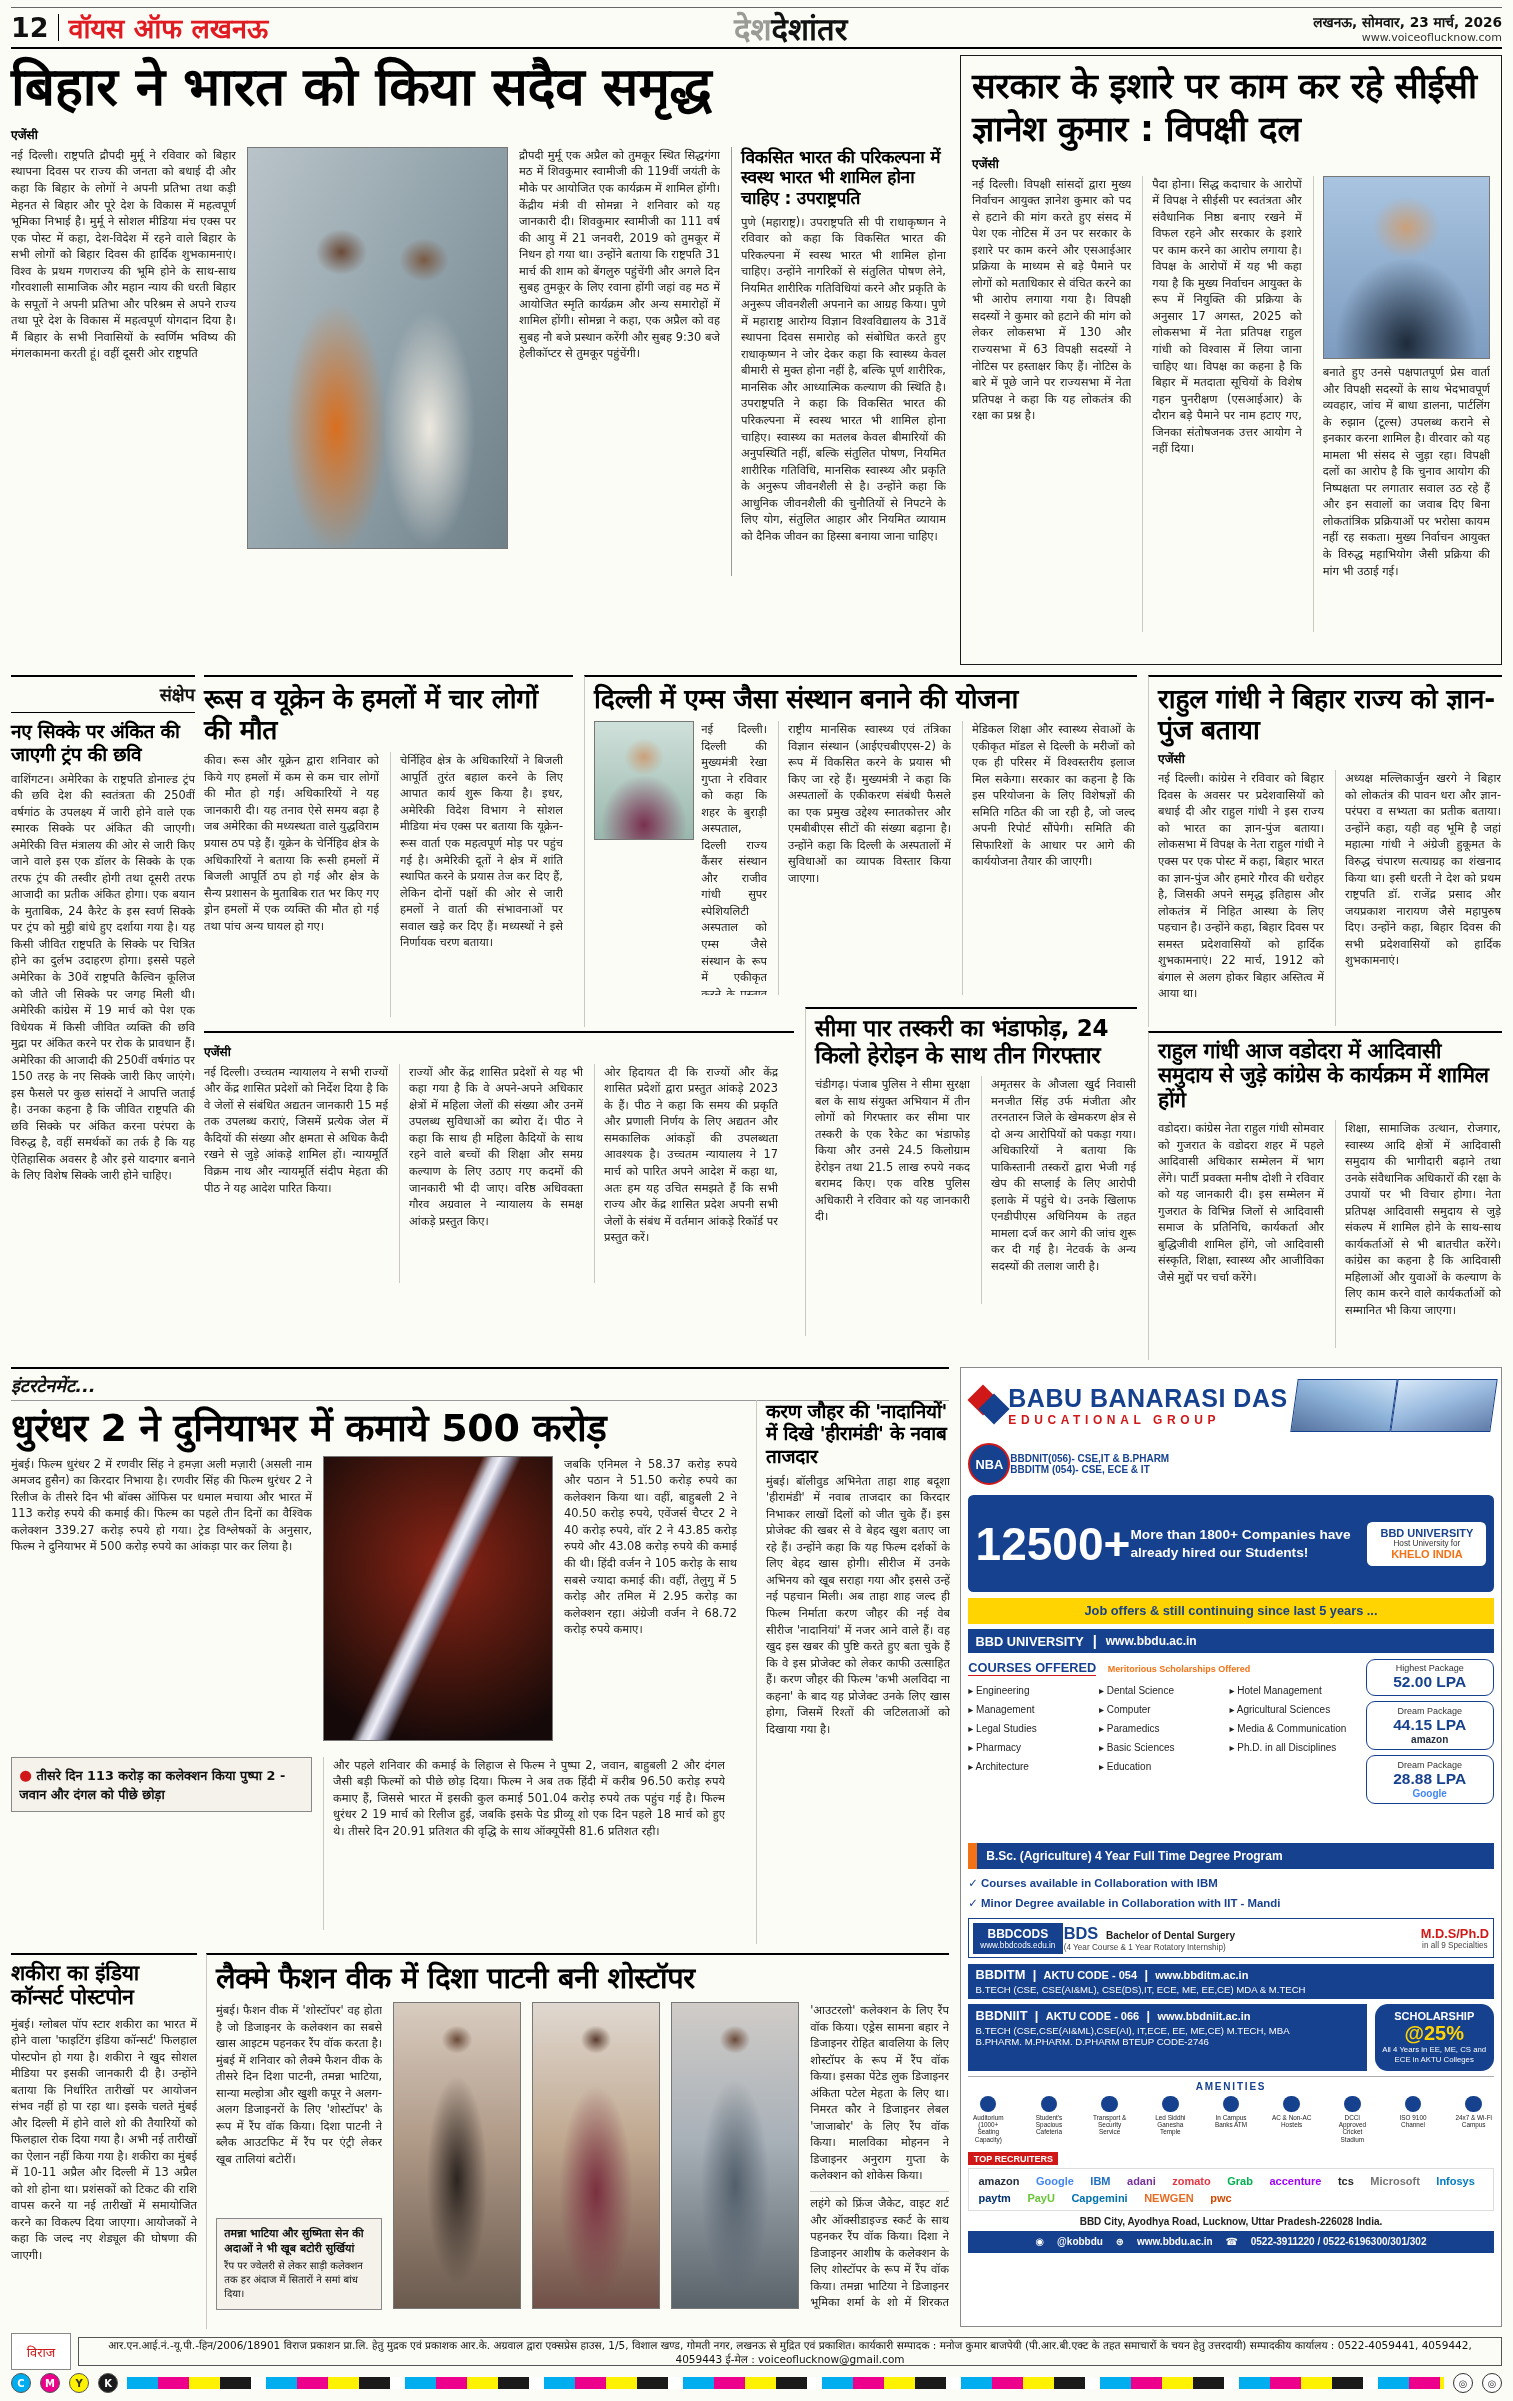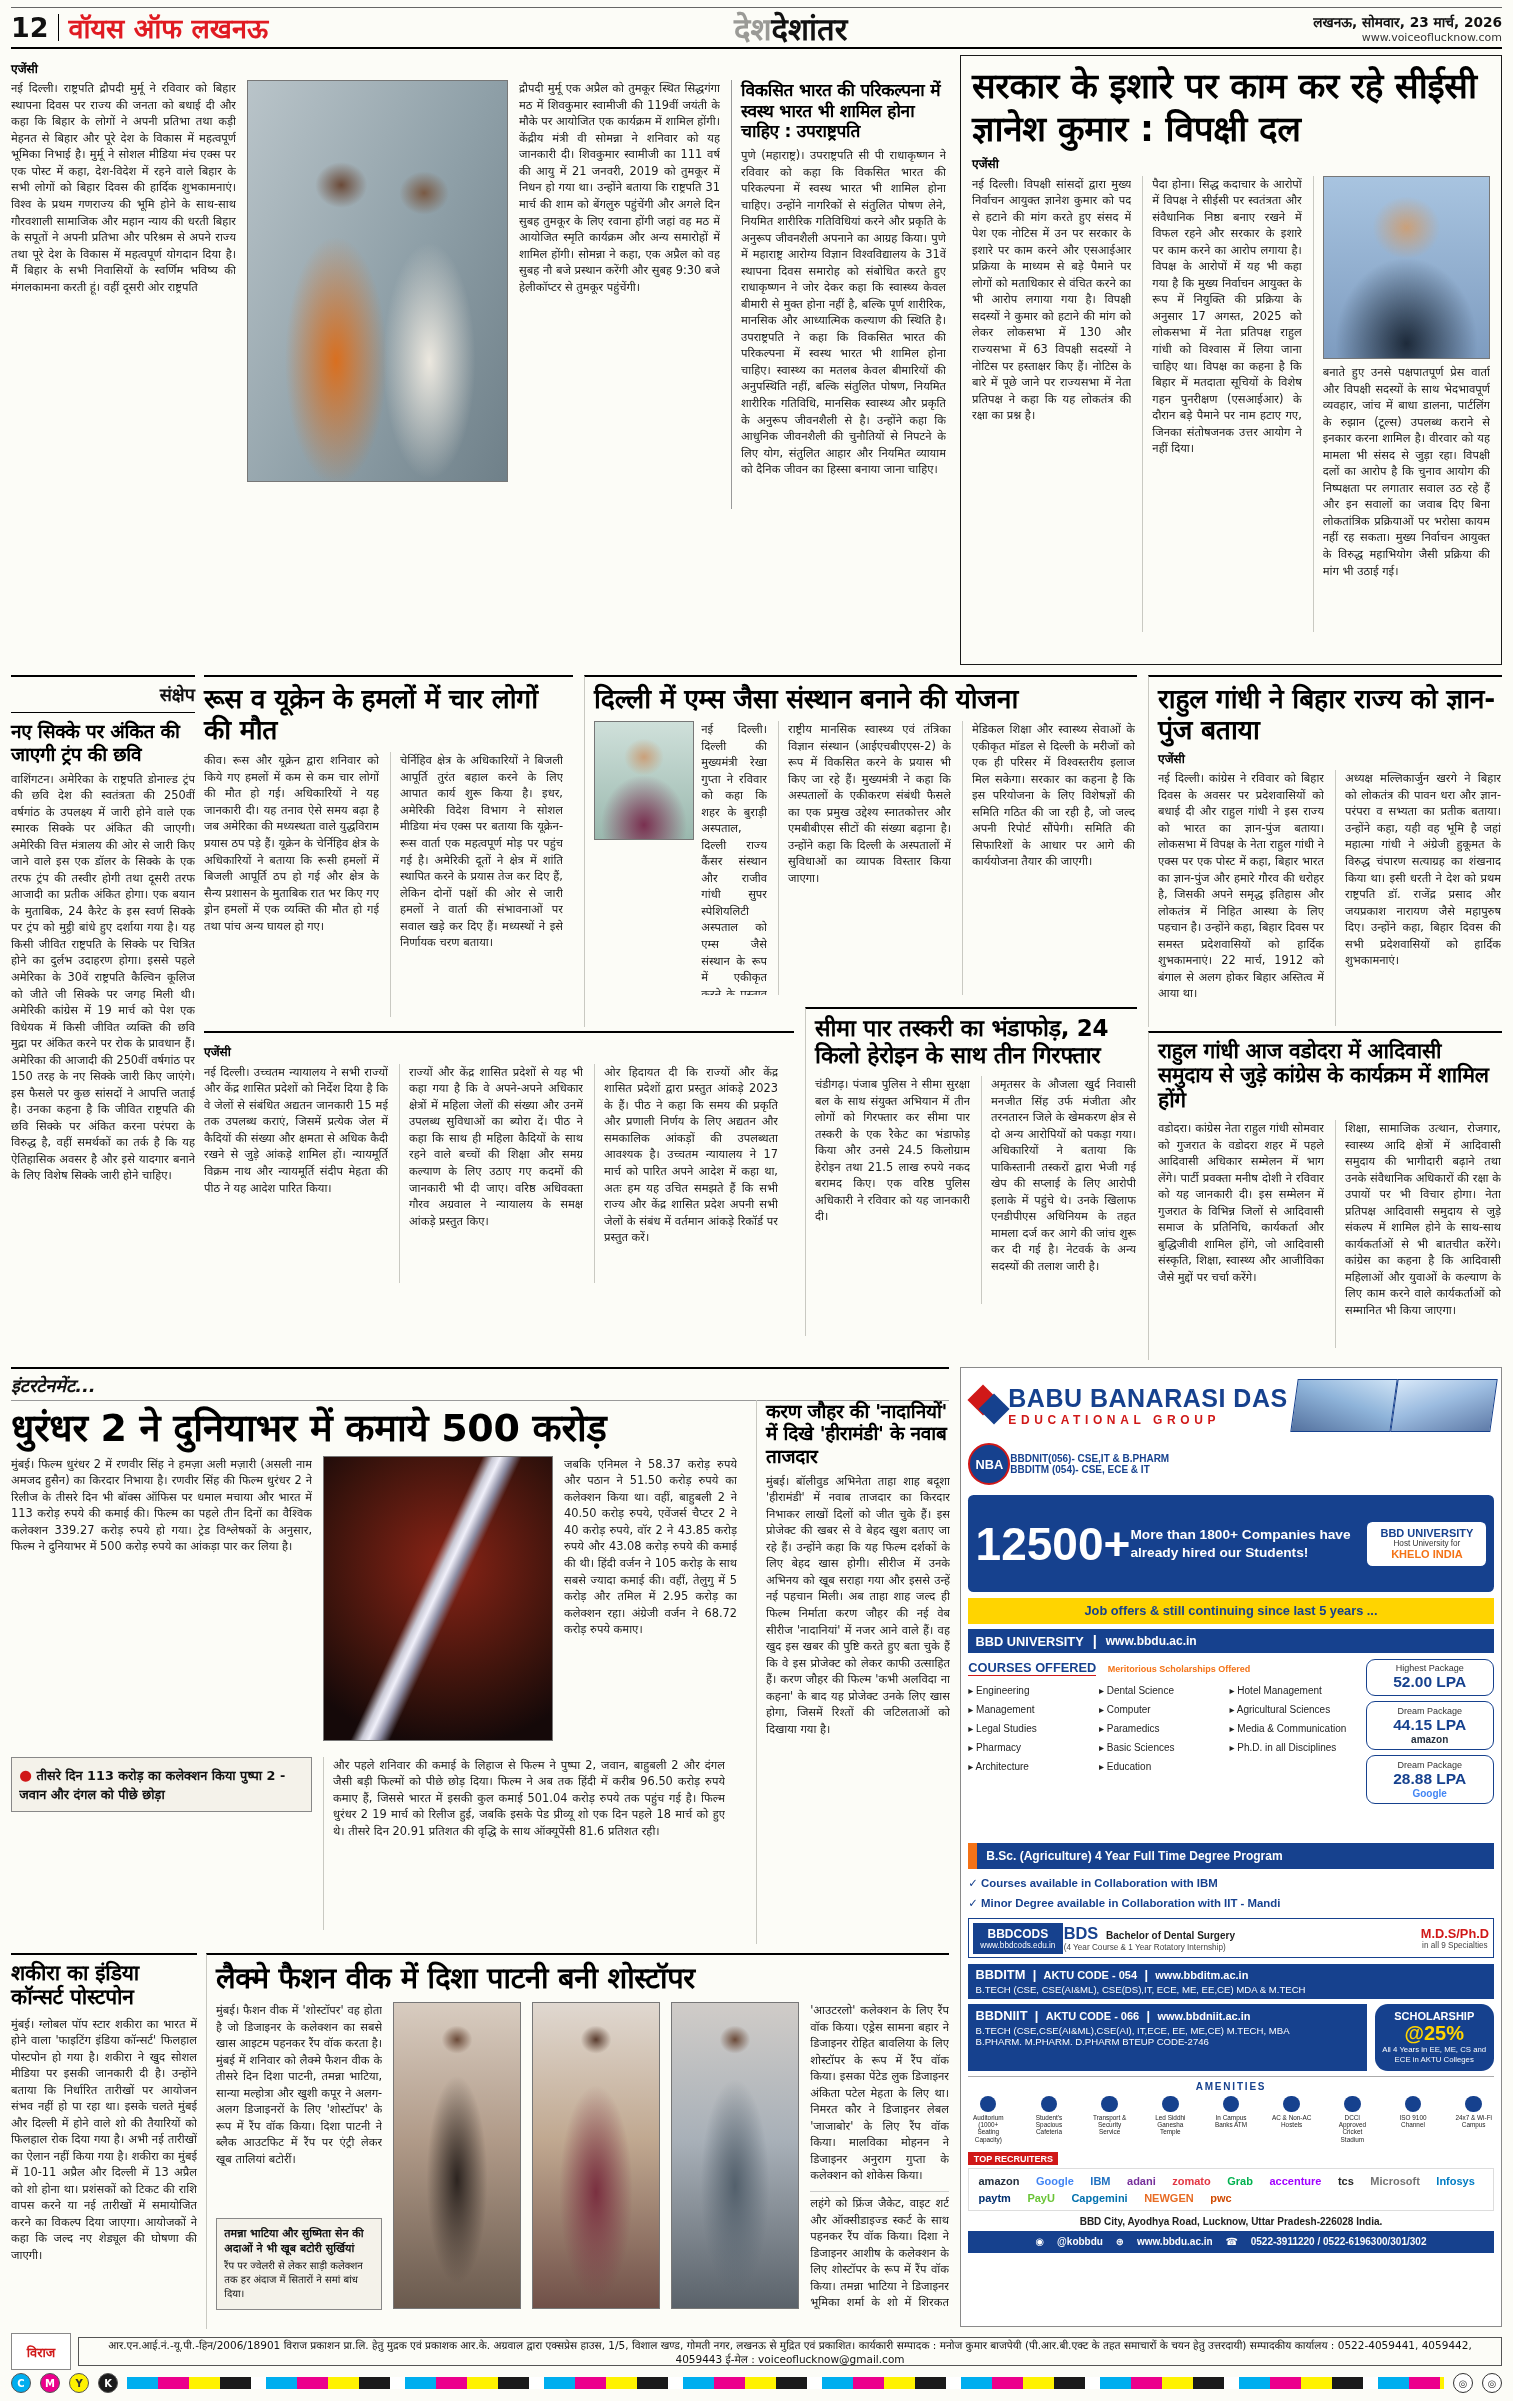--- a/index.html
+++ b/index.html
@@ -49,21 +49,21 @@
 
 #ad{left:960px;top:1367px;width:542px;height:960px;border:0.9px solid #8a8a8a;background:#fff;padding:7.3px;font-family:"Liberation Sans","DejaVu Sans",sans-serif}
 .ad-blue{background:#16418e;color:#fff}
 .ad-band{display:flex;align-items:center;}
 .chip{display:inline-block;font-weight:bold;font-size:11px;padding:1.8px 5.5px}
 .amen{display:flex;flex-direction:column;align-items:center;width:40px;text-align:center}
 .amen .ic{width:16.4px;height:16.4px;border-radius:50%;background:#16418e;margin-bottom:1.8px}
 .amen .lb{font-size:6.4px;line-height:1.15;color:#222}
 
 #imprint{left:78px;top:2337px;width:1424px;height:29px;border:0.9px solid #555;font-size:10.5px;display:flex;align-items:center;justify-content:center;text-align:center;padding:0 7.3px;color:#111}
-#viraj{left:11px;top:2333px;width:60px;height:37px;border:0.9px solid #888;display:flex;align-items:center;justify-content:center;font-weight:bold;color:#d01818;font-size:12.8px;background:#fff}
+#viraj{left:11px;top:2333px;width:60px;height:37px;border:0.9px solid #888;display:flex;align-items:center;justify-content:center;font-weight:normal;color:#d01818;font-size:12.8px;background:#fff}
 #marks{left:11px;top:2371px;width:1491px;height:24px;display:flex;align-items:center;gap:9px}
 .cmy{width:20px;height:20px;border-radius:50%;color:#fff;font-size:10px;font-weight:bold;display:flex;align-items:center;justify-content:center;border:0.9px solid #555}
 .strip{flex:1;height:12.8px;background:repeating-linear-gradient(90deg,#00aeef 0 31px,#ec008c 31px 62px,#fff200 62px 93px,#1a1a1a 93px 124px,#fff 124px 139px)}
 </style>
 </head>
 <body>
 
 <div id="page">
 
   <header id="masthead" class="abs">
@@ -75,20 +75,21 @@
     <div class="m-center">
       <span class="light">देश</span><span>देशांतर</span>
     </div>
     <div class="m-right">
       <div class="m-date">लखनऊ, सोमवार, 23 मार्च, 2026</div>
       <div class="m-web">www.voiceoflucknow.com</div>
     </div>
   </header>
 
   <section id="lead" class="abs">
+    <h1 class="hl hl-main">बिहार ने भारत को किया सदैव समृद्ध</h1>
     <div class="byline">एजेंसी</div>
     <div class="flexr" style="height:429px">
       <div class="bt" style="width:225px">नई दिल्ली। राष्ट्रपति द्रौपदी मुर्मू ने रविवार को बिहार स्थापना दिवस पर राज्य की जनता को बधाई दी और कहा कि बिहार के लोगों ने अपनी प्रतिभा तथा कड़ी मेहनत से बिहार और पूरे देश के विकास में महत्वपूर्ण भूमिका निभाई है। मुर्मू ने सोशल मीडिया मंच एक्स पर एक पोस्ट में कहा, देश-विदेश में रहने वाले बिहार के सभी लोगों को बिहार दिवस की हार्दिक शुभकामनाएं। विश्व के प्रथम गणराज्य की भूमि होने के साथ-साथ गौरवशाली सामाजिक और महान न्याय की धरती बिहार के सपूतों ने अपनी प्रतिभा और परिश्रम से अपने राज्य तथा पूरे देश के विकास में महत्वपूर्ण योगदान दिया है। मैं बिहार के सभी निवासियों के स्वर्णिम भविष्य की मंगलकामना करती हूं। वहीं दूसरी ओर राष्ट्रपति</div>
       <div class="photo" style="width:261px;height:402px;background:
         radial-gradient(ellipse 42px 37px at 36% 26%, #6b4a38, transparent 62%),
         radial-gradient(ellipse 40px 35px at 68% 28%, #7a5a44, transparent 62%),
         radial-gradient(ellipse 71px 173px at 34% 70%, #d96f1f, transparent 72%),
         radial-gradient(ellipse 64px 164px at 70% 70%, #ece8df, transparent 72%),
         linear-gradient(115deg,#b9c4c9,#8fa0a8 55%,#6f8089)"></div>
       <div class="bt" style="width:201px">द्रौपदी मुर्मू एक अप्रैल को तुमकूर स्थित सिद्धगंगा मठ में शिवकुमार स्वामीजी की 119वीं जयंती के मौके पर आयोजित एक कार्यक्रम में शामिल होंगी। केंद्रीय मंत्री वी सोमन्ना ने शनिवार को यह जानकारी दी। शिवकुमार स्वामीजी का 111 वर्ष की आयु में 21 जनवरी, 2019 को तुमकूर में निधन हो गया था। उन्होंने बताया कि राष्ट्रपति 31 मार्च की शाम को बेंगलुरु पहुंचेंगी और अगले दिन सुबह तुमकूर के लिए रवाना होंगी जहां वह मठ में आयोजित स्मृति कार्यक्रम और अन्य समारोहों में शामिल होंगी। सोमन्ना ने कहा, एक अप्रैल को वह सुबह नौ बजे प्रस्थान करेंगी और सुबह 9:30 बजे हेलीकॉप्टर से तुमकूर पहुंचेंगी।</div>

